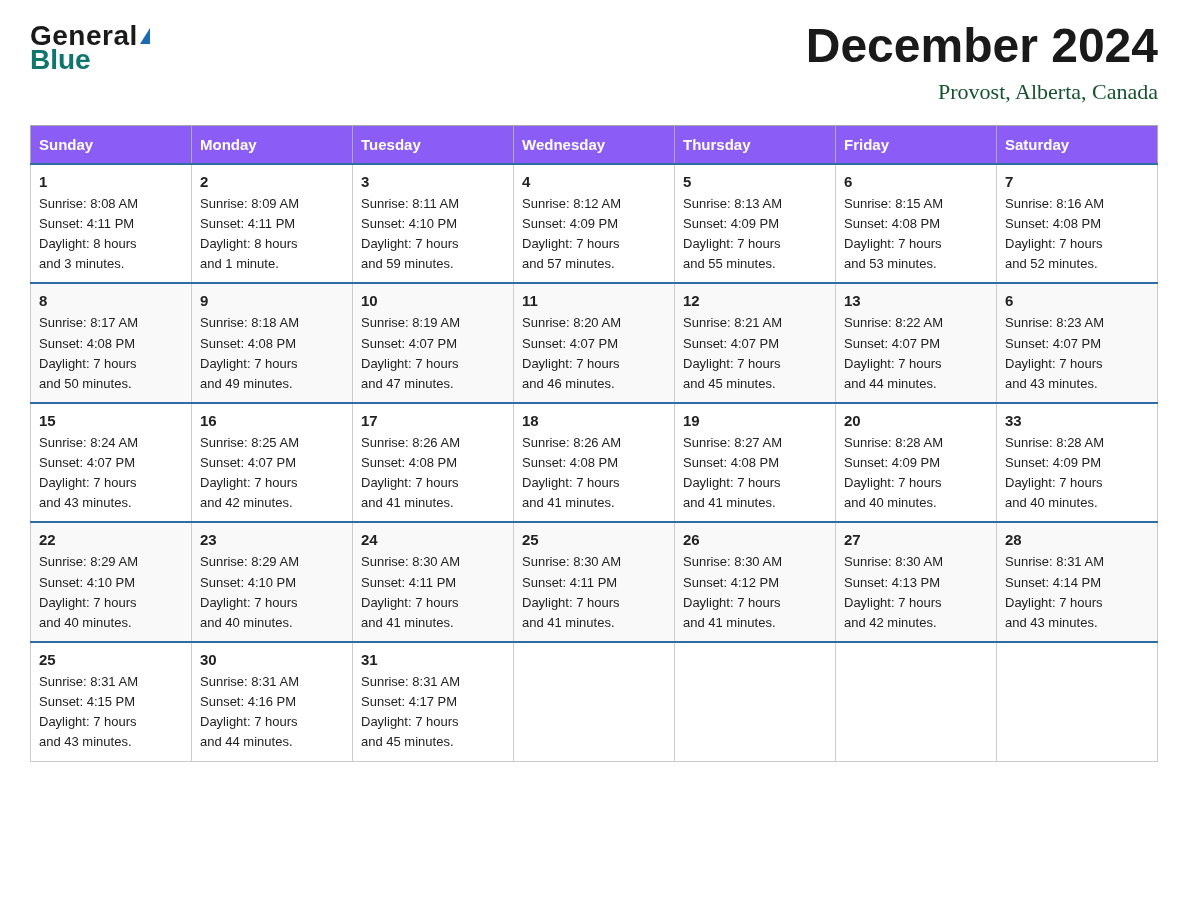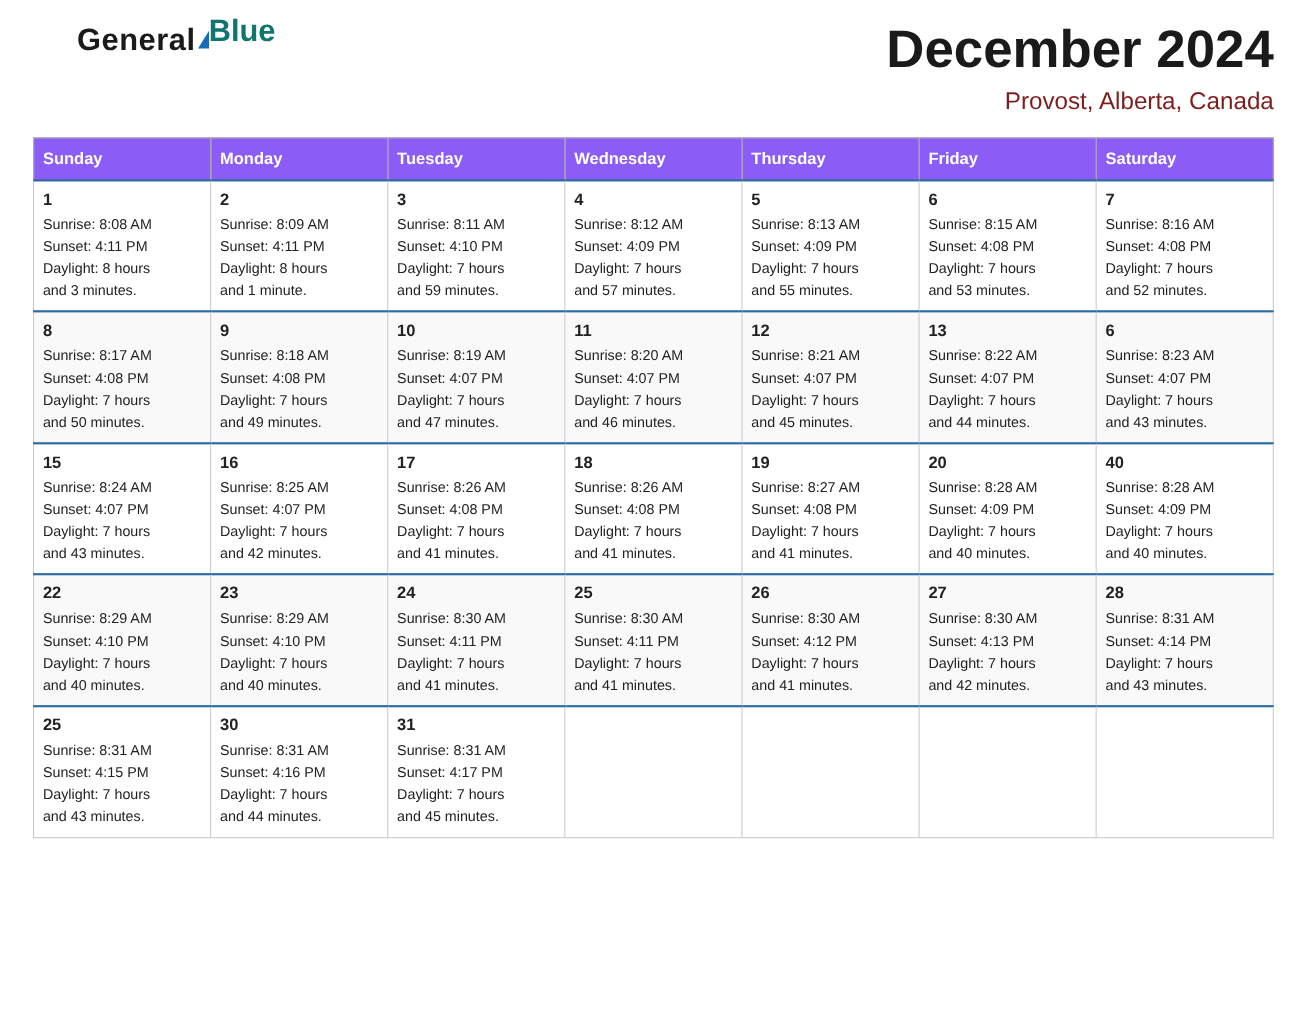--- a/index.html
+++ b/index.html
@@ -11,23 +11,22 @@
       padding: 20px 30px;
     }
     .header {
       display: flex;
       justify-content: space-between;
       align-items: flex-start;
       margin-bottom: 20px;
     }
     .logo {
       display: flex;
-      flex-direction: row;
+      flex-direction: column;
       align-items: flex-start;
-      margin-left: 40px;
     }
     .logo-general {
       font-size: 28px;
       font-weight: bold;
       color: #1a1a1a;
       letter-spacing: 0.5px;
     }
     .logo-blue {
       font-size: 28px;
       font-weight: bold;
@@ -52,22 +51,23 @@
       text-align: right;
     }
     .page-title {
       font-size: 48px;
       font-weight: bold;
       color: #1a1a1a;
       line-height: 1.1;
     }
     .page-subtitle {
       font-size: 22px;
-      color: #7f1d1d;
+      color: #14532d;
       margin-top: 6px;
+      font-family: Liberation Serif, serif;
     }
     .calendar-table {
       width: 100%;
       border-collapse: collapse;
       border: 1px solid #aaa;
     }
     .calendar-table th {
       background-color: #8b5cf6;
       color: #fff;
       padding: 10px 8px;
@@ -216,21 +216,21 @@
       </td>
         <td>
         <span class="day-number">19</span>
         <span class="day-info">Sunrise: 8:27 AM<br>Sunset: 4:08 PM<br>Daylight: 7 hours<br>and 41 minutes.</span>
       </td>
         <td>
         <span class="day-number">20</span>
         <span class="day-info">Sunrise: 8:28 AM<br>Sunset: 4:09 PM<br>Daylight: 7 hours<br>and 40 minutes.</span>
       </td>
         <td>
-        <span class="day-number">40</span>
+        <span class="day-number">33</span>
         <span class="day-info">Sunrise: 8:28 AM<br>Sunset: 4:09 PM<br>Daylight: 7 hours<br>and 40 minutes.</span>
       </td>
       </tr>
       <tr class="week-row">
         <td>
         <span class="day-number">22</span>
         <span class="day-info">Sunrise: 8:29 AM<br>Sunset: 4:10 PM<br>Daylight: 7 hours<br>and 40 minutes.</span>
       </td>
         <td>
         <span class="day-number">23</span>

